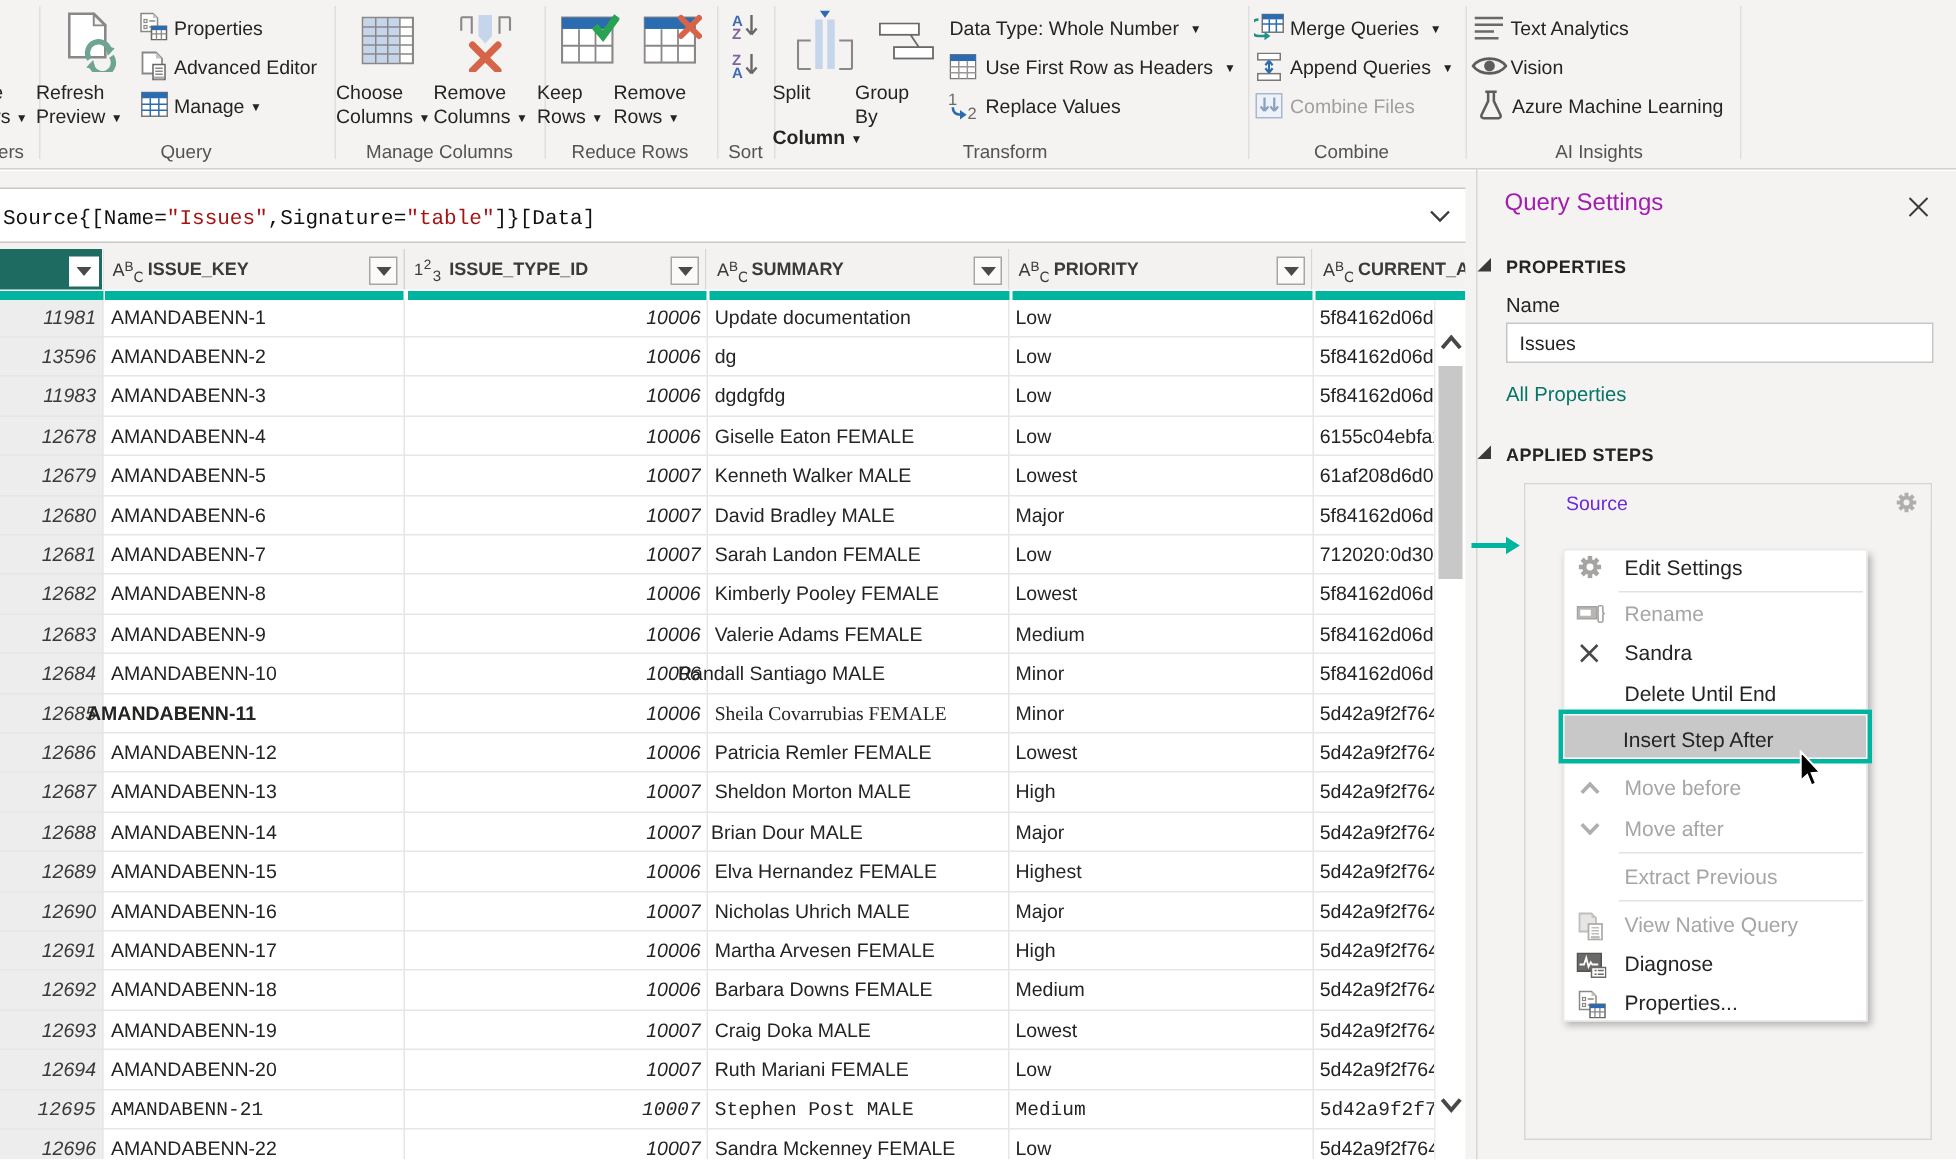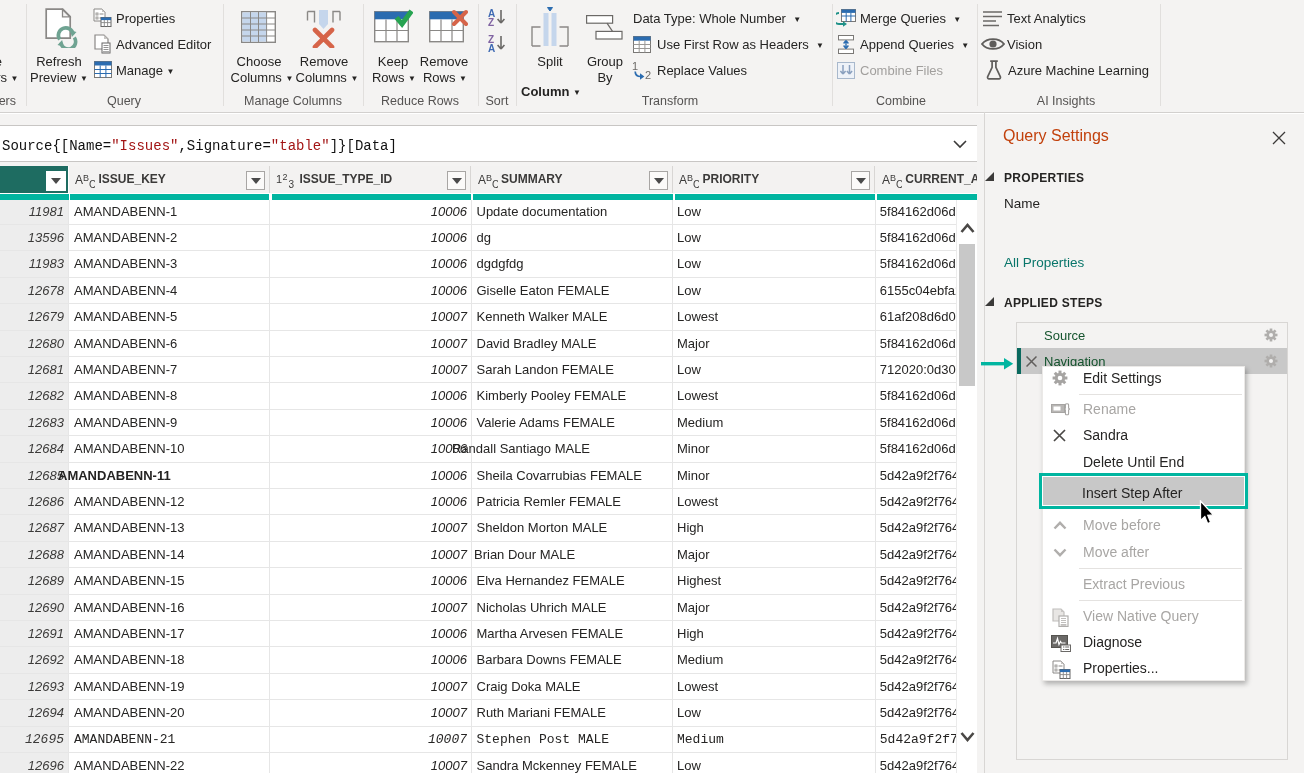--- a/index.html
+++ b/index.html
@@ -3,21 +3,21 @@
 <style>
 * { margin:0; padding:0; box-sizing:border-box; }
 html,body { width:1304px; height:773px; overflow:hidden; }
 body { font-family:"Liberation Sans", sans-serif; background:#fff; position:relative; color:#252423; }
 .abs { position:absolute; }
 
 #ribbon { left:0; top:0; width:1304px; height:113px; background:#f4f3f2; border-bottom:1px solid #d2d0ce; }
 .rsep { position:absolute; top:4px; height:102px; width:1px; background:#e1dfdd; }
 .glabel { position:absolute; height:14px; font-size:12.5px; color:#555352; text-align:center; line-height:14px; }
 .btxt { position:absolute; font-size:13px; color:#252423; white-space:nowrap; }
-.bctr { text-align:center; }
+.bctr { text-align:left; }
 .gray { color:#a19f9d; }
 .dd { font-size:8px; color:#252423; position:relative; top:-1px; }
 
 #fstrip { left:0; top:114px; width:1304px; height:52px; background:#f4f3f2; }
 #fbar { position:absolute; left:-8px; top:11px; width:987px; height:37px; background:#fff; border:1px solid #c8c6c4; }
 #ftext { position:absolute; left:9px; top:12px; font-family:"Liberation Mono", monospace; font-size:14px; color:#111; white-space:pre; }
 .str { color:#a31515; }
 
 #tarea { left:0; top:166px; width:977px; height:607px; background:#fff; overflow:hidden; }
 .hcell { position:absolute; top:0; height:27px; background:#f3f2f1; border-right:1px solid #d8d6d4; }
@@ -35,21 +35,21 @@
 
 #vsb { left:956px; top:200px; width:21px; height:573px; background:#fff; border-left:1px solid #ebebeb; }
 #vthumb { position:absolute; left:2px; top:44px; width:16px; height:142px; background:#c8c8c8; }
 
 #panel { left:977px; top:114px; width:327px; height:659px; background:#f4f3f2; }
 #pline { position:absolute; left:7px; top:-2px; width:1px; height:661px; background:#d8d6d4; }
 .sechdr { position:absolute; font-size:12px; font-weight:bold; color:#252423; letter-spacing:0.3px; }
 .tri { position:absolute; width:0; height:0; border-left:9px solid transparent; border-bottom:9px solid #3b3a39; }
 #nameinput { position:absolute; left:27px; top:101px; width:285px; height:27px; background:#fff; border:1px solid #c8c6c4; font-size:13px; color:#252423; line-height:25px; padding-left:8px; }
 #steps { position:absolute; left:39px; top:208px; width:272px; height:438px; border:1px solid #d8d6d4; }
-.step { position:absolute; left:0; width:270px; height:25px; font-size:13px; color:#14532d; }
+.step { position:absolute; left:0; width:270px; height:25px; font-size:13px; color:#6d28d9; }
 .gear { position:absolute; }
 
 #menu { left:1042px; top:366px; width:203px; height:315px; background:#fff; border:1px solid #ebe9e7; box-shadow:2px 3px 5px rgba(0,0,0,0.28); }
 .mi { position:absolute; left:0; width:100%; font-size:14px; color:#252423; white-space:nowrap; }
 .mi span { position:absolute; left:40px; }
 .mdis { color:#a8a6a4; }
 .msep { position:absolute; left:36px; right:2px; height:1px; background:#e4e2e0; }
 .micon { position:absolute; left:8px; }
 </style></head><body>
 
@@ -393,21 +393,21 @@
 <div class="cell num" style="left:270px; width:197px;">10006</div>
 <div class="cell" style="left:452px;">Randall Santiago MALE</div>
 <div class="cell" style="left:677px;">Minor</div>
 <div class="cell" style="left:879.8px;">5f84162d06d8</div>
 <div class="rl"></div>
 </div>
 <div class="row" style="top:296.6px; line-height:26.4px; font-size:13px;">
 <div class="rnum">12685</div>
 <div class="cell" style="left:58px;font-weight:bold;">AMANDABENN-11</div>
 <div class="cell num" style="left:270px; width:197px;">10006</div>
-<div class="cell" style="left:476.5px;">Sheila Covarrubias FEMALE</div>
+<div class="cell" style="left:476.5px;font-family:Liberation Serif, serif;">Sheila Covarrubias FEMALE</div>
 <div class="cell" style="left:677px;">Minor</div>
 <div class="cell" style="left:879.8px;">5d42a9f2f764</div>
 <div class="rl"></div>
 </div>
 <div class="row" style="top:323.0px; line-height:26.4px; font-size:13px;">
 <div class="rnum">12686</div>
 <div class="cell" style="left:74px;">AMANDABENN-12</div>
 <div class="cell num" style="left:270px; width:197px;">10006</div>
 <div class="cell" style="left:476.5px;">Patricia Remler FEMALE</div>
 <div class="cell" style="left:677px;">Lowest</div>
@@ -509,27 +509,28 @@
 <svg style="position:absolute; left:3px; top:23px;" width="15" height="11" viewBox="0 0 15 10">
 <path d="M1.5 8.5 L 7.5 1.5 L 13.5 8.5" fill="none" stroke="#4a4846" stroke-width="2.6"></path>
     </svg>
 <div id="vthumb"></div>
 <svg style="position:absolute; left:3px; top:531px;" width="15" height="11" viewBox="0 0 15 10">
 <path d="M1.5 1.5 L 7.5 8.5 L 13.5 1.5" fill="none" stroke="#4a4846" stroke-width="2.6"></path>
     </svg>
 </div>
 <div id="panel" class="abs">
 <div id="pline"></div>
-<div class="abs" style="left:26px; top:13px; font-size:16px; color:#c2410c;">Query Settings</div>
+<div class="abs" style="left:26px; top:13px; font-size:16px; color:#a21caf;">Query Settings</div>
 <svg class="abs" style="left:295px; top:17px;" width="14" height="14" viewBox="0 0 14 14">
 <path d="M1 1 L 13 13 M13 1 L 1 13" stroke="#3b3a39" stroke-width="1.3"></path>
     </svg>
 <div class="tri" style="left:8px; top:58px;"></div>
 <div class="sechdr" style="left:27px; top:57px;">PROPERTIES</div>
 <div class="abs" style="left:27px; top:82px; font-size:13.5px;">Name</div>
+<div id="nameinput">Issues</div>
 <div class="abs" style="left:27px; top:141px; font-size:13.5px; color:#08756a;">All Properties</div>
 <div class="tri" style="left:8px; top:183px;"></div>
 <div class="sechdr" style="left:27px; top:182px;">APPLIED STEPS</div>
 <div id="steps">
 <div class="step" style="top:0; background:#f4f3f2;">
         <span style="position:absolute; left:27px; top:5px;">Source</span>
         <svg class="gear" style="left:247px; top:5px;" width="14" height="14" viewBox="0 0 16 16">
 <g fill="#b0aeac">
             <circle cx="8" cy="8" r="5.2"></circle>
 <rect x="6.5" y="0.6" width="3" height="3"></rect>
@@ -539,43 +540,20 @@
 <g transform="rotate(45 8 8)">
               <rect x="6.5" y="0.6" width="3" height="3"></rect>
               <rect x="6.5" y="12.4" width="3" height="3"></rect>
 <rect x="0.6" y="6.5" width="3" height="3"></rect>
               <rect x="12.4" y="6.5" width="3" height="3"></rect>
             </g>
           </g>
 <circle cx="8" cy="8" r="2.3" fill="#f4f3f2"></circle>
 </svg>
       </div>
-<div class="step" style="top:25px; height:26px; background:#c8c8c8;">
-        <div style="position:absolute; left:0; top:0; width:3.5px; height:26px; background:#0a695e;"></div>
-        <svg style="position:absolute; left:9px; top:8px;" width="11" height="11" viewBox="0 0 11 11">
-          <path d="M0.5 0.5 L 10.5 10.5 M10.5 0.5 L 0.5 10.5" stroke="#605e5c" stroke-width="1.5"></path>
-        </svg>
-        <span style="position:absolute; left:27px; top:6px;">Navigation</span>
-        <svg class="gear" style="left:247px; top:6px;" width="14" height="14" viewBox="0 0 16 16">
-<g fill="#b0aeac">
-            <circle cx="8" cy="8" r="5.2"></circle>
-<rect x="6.5" y="0.6" width="3" height="3"></rect>
-            <rect x="6.5" y="12.4" width="3" height="3"></rect>
-<rect x="0.6" y="6.5" width="3" height="3"></rect>
-            <rect x="12.4" y="6.5" width="3" height="3"></rect>
-<g transform="rotate(45 8 8)">
-              <rect x="6.5" y="0.6" width="3" height="3"></rect>
-              <rect x="6.5" y="12.4" width="3" height="3"></rect>
-<rect x="0.6" y="6.5" width="3" height="3"></rect>
-              <rect x="12.4" y="6.5" width="3" height="3"></rect>
-            </g>
-          </g>
-<circle cx="8" cy="8" r="2.3" fill="#f4f3f2"></circle>
-</svg>
-      </div>
 </div>
 </div>
 <svg class="abs" style="left:979px; top:354px;" width="36" height="20" viewBox="0 0 36 20">
 <path d="M2 9.7 h24" fill="none" stroke="#00b5a0" stroke-width="3.4"></path>
 <path d="M25 3.9 l9.2 5.8 -9.2 5.8 z" fill="#00b5a0"></path>
 </svg>
 <div id="menu" class="abs">
 <div class="mi" style="top:3px;">
       <svg class="micon" style="left:9px; top:0px;" width="16" height="16" viewBox="0 0 16 16">
 <g fill="#a6a4a2">

